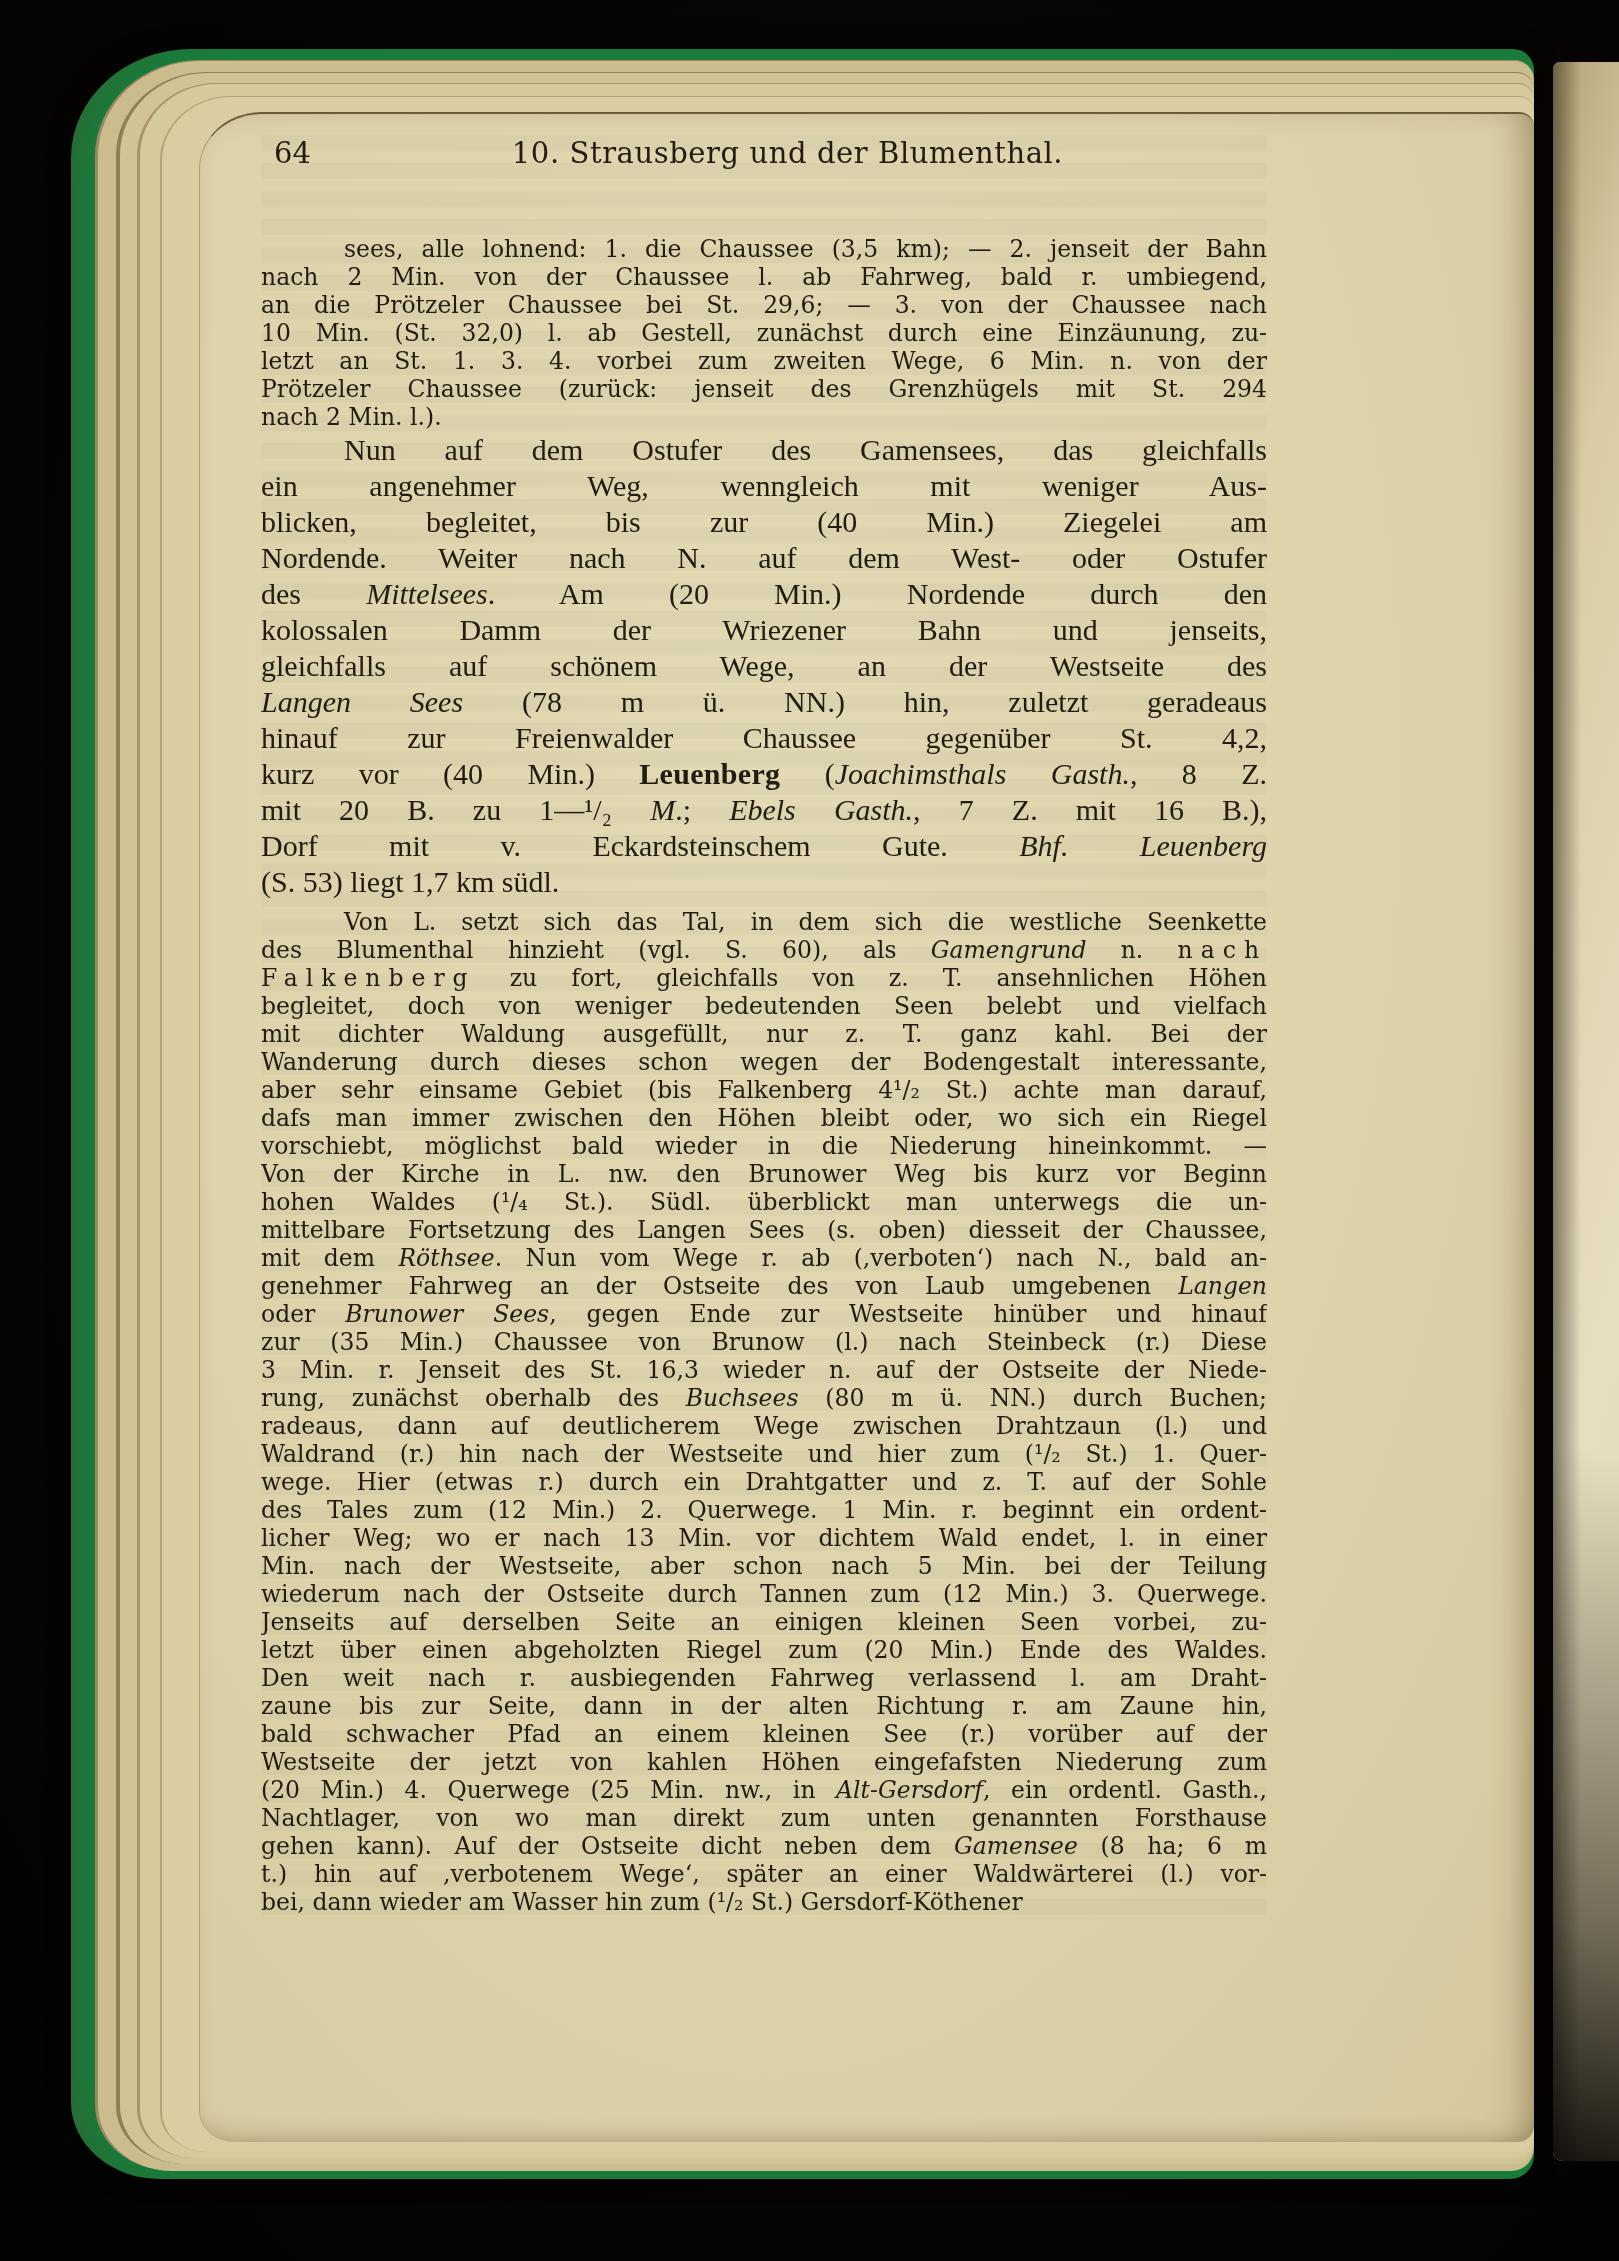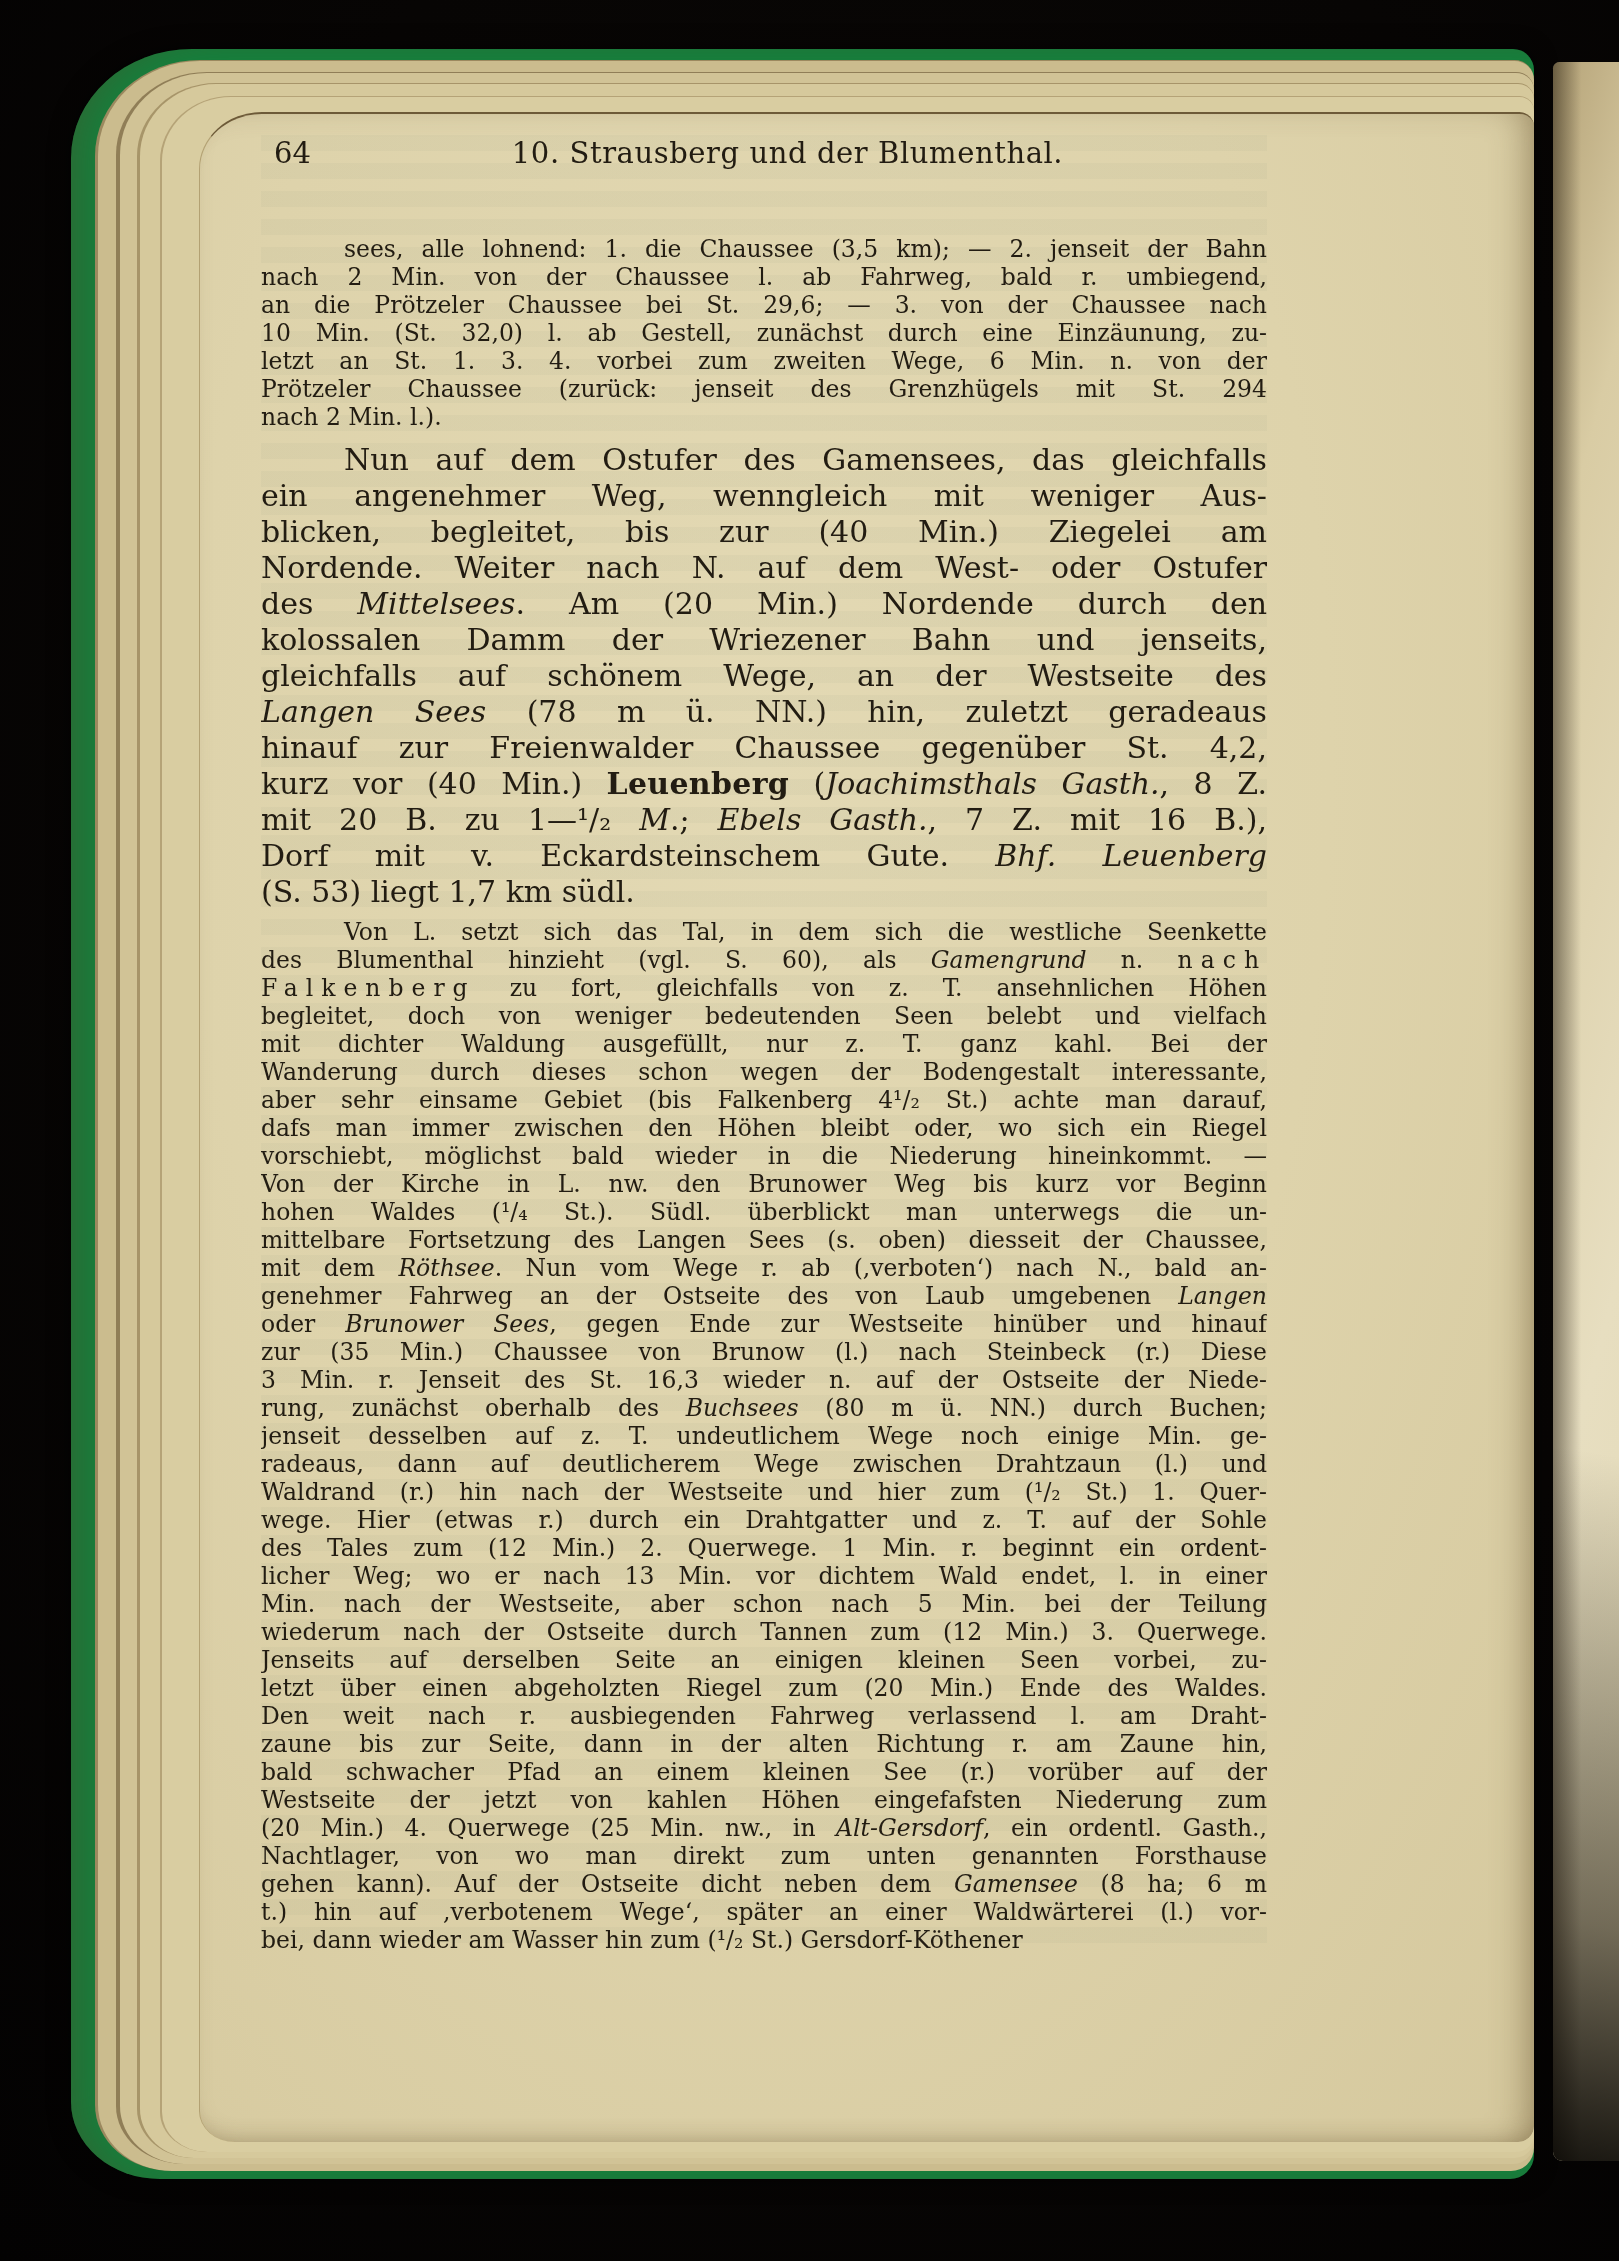--- a/index.html
+++ b/index.html
@@ -68,21 +68,21 @@
     overflow:hidden;
     white-space:normal;
   }
   .para .line::after{content:"";display:inline-block;width:100%;height:0;}
   .para .line:first-child{text-indent:83px;}
   .para .line:last-child{text-align:left;}
   .para .line:last-child::after{width:0;}
   .small{--lh:28px;font-size:23.5px;margin-top:8px;}
   .large{--lh:36px;font-size:30px;}
   .p1{margin-top:63px;}
-  .p2{margin-top:11px;}
+  .p2{margin-top:1px;font-family:Liberation Serif, serif;}
   .p3{margin-top:8px;}
   .g{letter-spacing:.34em;margin-top:28px;}
   i{font-style:italic;}
   b{font-weight:bold;letter-spacing:.01em;}
 </style>
 </head>
 <body>
 
 <div class="book">
   <div class="sheet s2"></div>
@@ -132,21 +132,20 @@
         <div class="line">vorschiebt, möglichst bald wieder in die Niederung hineinkommt. —</div>
         <div class="line">Von der Kirche in L. nw. den Brunower Weg bis kurz vor Beginn</div>
         <div class="line">hohen Waldes (¹/₄ St.). Südl. überblickt man unterwegs die un-</div>
         <div class="line">mittelbare Fortsetzung des Langen Sees (s. oben) diesseit der Chaussee,</div>
         <div class="line">mit dem <i>Röthsee</i>. Nun vom Wege r. ab (,verboten‘) nach N., bald an-</div>
         <div class="line">genehmer Fahrweg an der Ostseite des von Laub umgebenen <i>Langen</i></div>
         <div class="line">oder <i>Brunower Sees</i>, gegen Ende zur Westseite hinüber und hinauf</div>
         <div class="line">zur (35 Min.) Chaussee von Brunow (l.) nach Steinbeck (r.) Diese</div>
         <div class="line">3 Min. r. Jenseit des St. 16,3 wieder n. auf der Ostseite der Niede-</div>
         <div class="line">rung, zunächst oberhalb des <i>Buchsees</i> (80 m ü. NN.) durch Buchen;</div>
-        <div class="line">jenseit desselben auf z. T. undeutlichem Wege noch einige Min. ge-</div>
         <div class="line">radeaus, dann auf deutlicherem Wege zwischen Drahtzaun (l.) und</div>
         <div class="line">Waldrand (r.) hin nach der Westseite und hier zum (¹/₂ St.) 1. Quer-</div>
         <div class="line">wege. Hier (etwas r.) durch ein Drahtgatter und z. T. auf der Sohle</div>
         <div class="line">des Tales zum (12 Min.) 2. Querwege. 1 Min. r. beginnt ein ordent-</div>
         <div class="line">licher Weg; wo er nach 13 Min. vor dichtem Wald endet, l. in einer</div>
         <div class="line">Min. nach der Westseite, aber schon nach 5 Min. bei der Teilung</div>
         <div class="line">wiederum nach der Ostseite durch Tannen zum (12 Min.) 3. Querwege.</div>
         <div class="line">Jenseits auf derselben Seite an einigen kleinen Seen vorbei, zu-</div>
         <div class="line">letzt über einen abgeholzten Riegel zum (20 Min.) Ende des Waldes.</div>
         <div class="line">Den weit nach r. ausbiegenden Fahrweg verlassend l. am Draht-</div>

